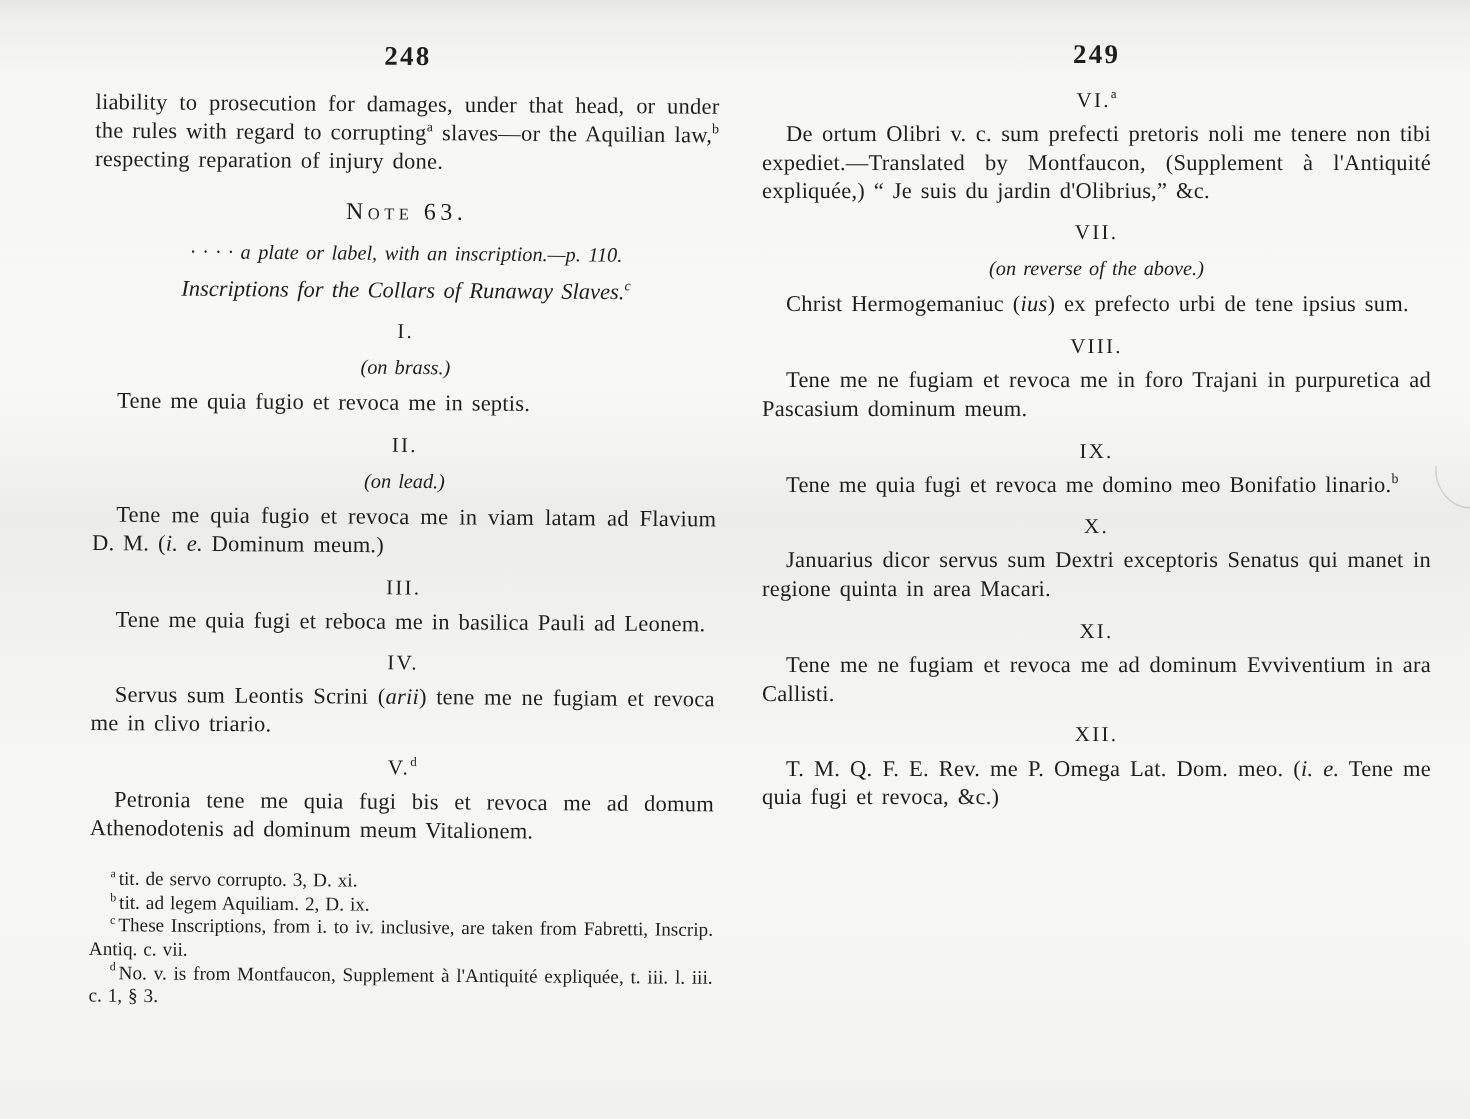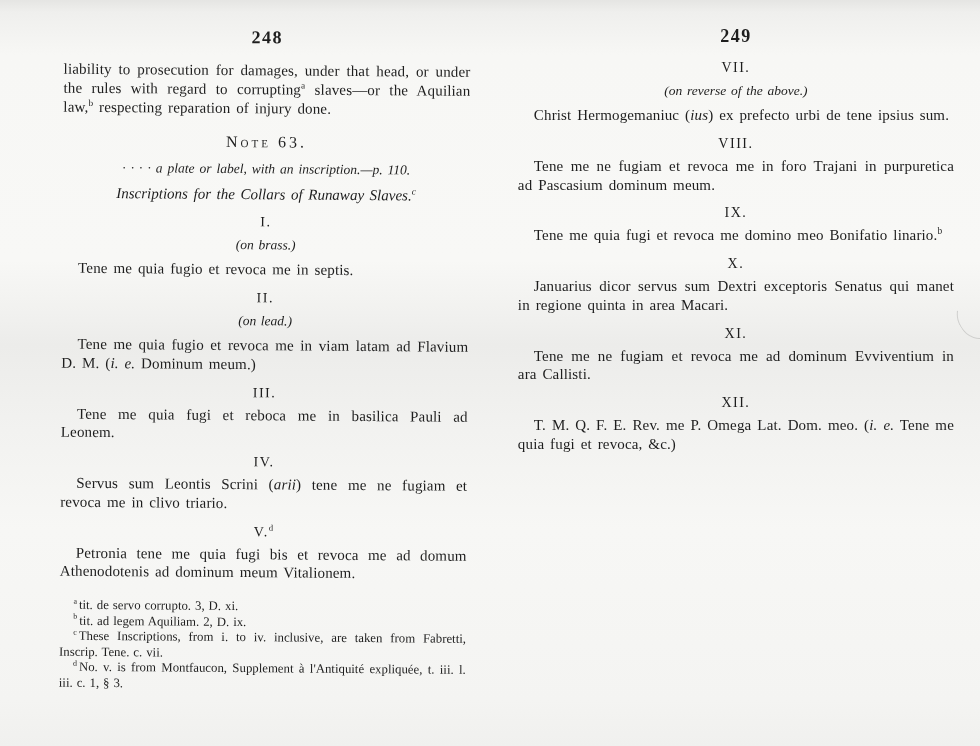--- a/index.html
+++ b/index.html
@@ -10,21 +10,20 @@
     background:#f6f6f4;
   }
   .spread{
     position:relative;
     display:flex;
     width:980px;height:746px;
     background:linear-gradient(180deg,
       #e5e5e3 0px, #efefed 12px, #f7f7f5 55px,
       #f8f8f6 260px, #f0f0ee 320px, #ececea 345px,
       #f2f2f0 430px, #f7f7f5 530px, #f4f4f2 700px, #f0f0ee 746px);
-    gap:19px;
   }
   .page{box-sizing:border-box;position:relative;}
   .page-left{width:492px;padding:26px 12px 0 64px;}
   .page-right{width:488px;padding:26px 26px 0 16px;}
   .tilt{transform:rotate(0.45deg);transform-origin:40px 0;}
   .pagenum{
     text-align:center;font-size:18px;font-weight:bold;
     letter-spacing:1.5px;margin:0 0 13px 0;
   }
   p{margin:0;}
@@ -110,29 +109,33 @@
       </div>
 
       <div class="section">
         <div class="numeral"><span>V.</span><sup>d</sup></div>
         <p class="body">Petronia tene me quia fugi bis et revoca me ad domum Athenodotenis ad dominum meum Vitalionem.</p>
       </div>
 
       <div class="footnotes">
         <p class="fn"><sup>a</sup><span>tit. de servo corrupto. 3, D. xi.</span></p>
         <p class="fn"><sup>b</sup><span>tit. ad legem Aquiliam. 2, D. ix.</span></p>
-        <p class="fn"><sup>c</sup><span>These Inscriptions, from i. to iv. inclusive, are taken from Fabretti, Inscrip. Tene. c. vii.</span></p>
+        <p class="fn"><sup>c</sup><span>These Inscriptions, from i. to iv. inclusive, are taken from Fabretti, Inscrip. Antiq. c. vii.</span></p>
         <p class="fn"><sup>d</sup><span>No. v. is from Montfaucon, Supplement à l'Antiquité expliquée, t. iii. l. iii. c. 1, § 3.</span></p>
       </div>
     </div>
   </div>
 
   <div class="page page-right">
     <div class="pagenum">249</div>
 
+    <div class="section">
+      <div class="numeral"><span>VI.</span><sup>a</sup></div>
+      <p class="body">De ortum Olibri v. c. sum prefecti pretoris noli me tenere non tibi expediet.—Translated by Montfaucon, (Supplement à l'Antiquité expliquée,) “ Je suis du jardin d'Olibrius,” &amp;c.</p>
+    </div>
 
     <div class="section">
       <div class="numeral">VII.</div>
       <p class="sublabel">(on reverse of the above.)</p>
       <p class="body"><span>Christ Hermogemaniuc (</span><i>ius</i><span>) ex prefecto urbi de tene ipsius sum.</span></p>
     </div>
 
     <div class="section">
       <div class="numeral">VIII.</div>
       <p class="body">Tene me ne fugiam et revoca me in foro Trajani in purpuretica ad Pascasium dominum meum.</p>

